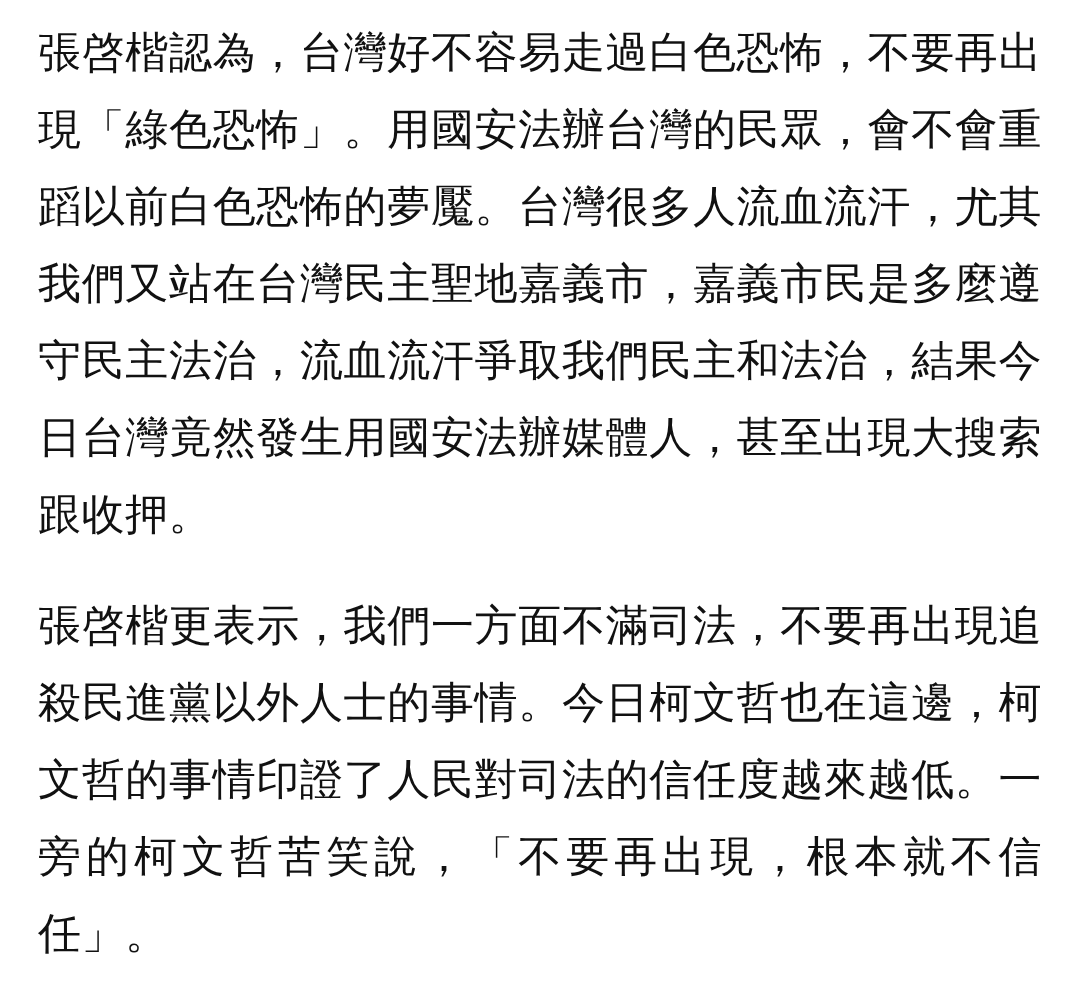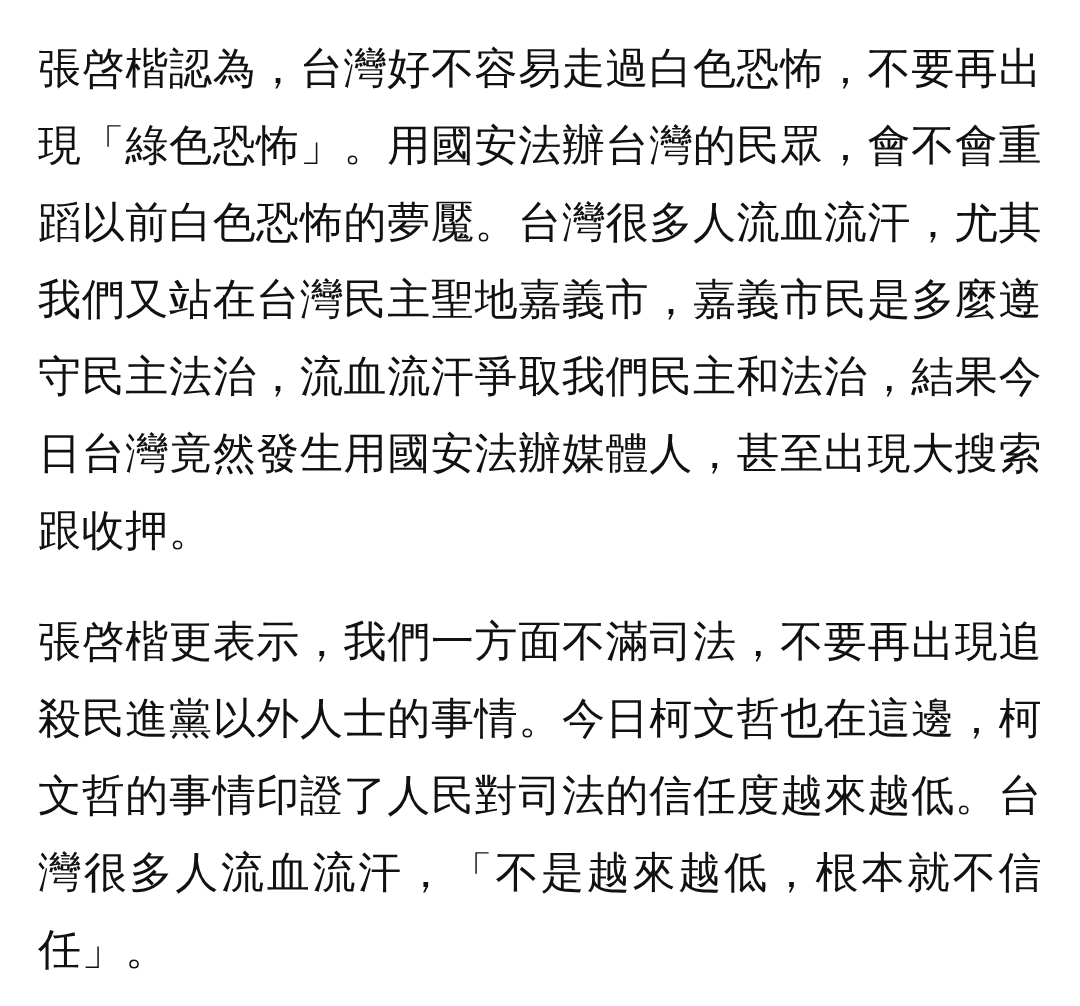--- a/index.html
+++ b/index.html
@@ -10,21 +10,21 @@
   body {
     width: 1080px;
     height: 1006px;
     overflow: hidden;
     font-family: "Liberation Sans", "DejaVu Sans", sans-serif;
     color: #1a1a1a;
   }
   .article {
     box-sizing: border-box;
     width: 1080px;
-    padding: 30px 38px 0 38px;
+    padding: 14px 38px 0 38px;
   }
   .para {
     font-size: 43px;
     line-height: 77px;
     letter-spacing: 0.5px;
     text-align: justify;
     text-justify: inter-ideograph;
     margin: 0 0 34px 0;
     font-weight: 400;
     color: #111111;
@@ -32,14 +32,14 @@
   }
   .para:last-child {
     margin-bottom: 0;
   }
 </style>
 </head>
 <body>
 
 <div class="article">
   <p class="para">張啓楷認為，台灣好不容易走過白色恐怖，不要再出現「綠色恐怖」。用國安法辦台灣的民眾，會不會重蹈以前白色恐怖的夢魘。台灣很多人流血流汗，尤其我們又站在台灣民主聖地嘉義市，嘉義市民是多麼遵守民主法治，流血流汗爭取我們民主和法治，結果今日台灣竟然發生用國安法辦媒體人，甚至出現大搜索跟收押。</p>
-  <p class="para">張啓楷更表示，我們一方面不滿司法，不要再出現追殺民進黨以外人士的事情。今日柯文哲也在這邊，柯文哲的事情印證了人民對司法的信任度越來越低。台灣很多人流血流汗，「不是越來越低，根本就不信任」。</p>
+  <p class="para">張啓楷更表示，我們一方面不滿司法，不要再出現追殺民進黨以外人士的事情。今日柯文哲也在這邊，柯文哲的事情印證了人民對司法的信任度越來越低。一旁的柯文哲苦笑說，「不要再出現，根本就不信任」。</p>
 </div>
 
 </body></html>

